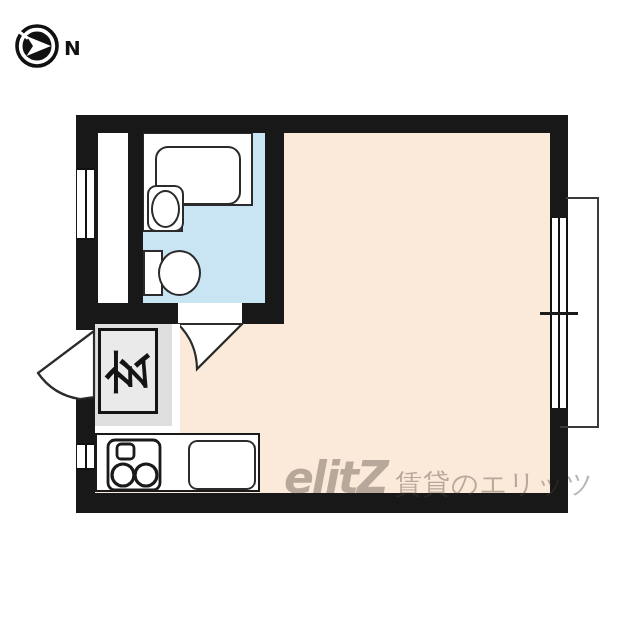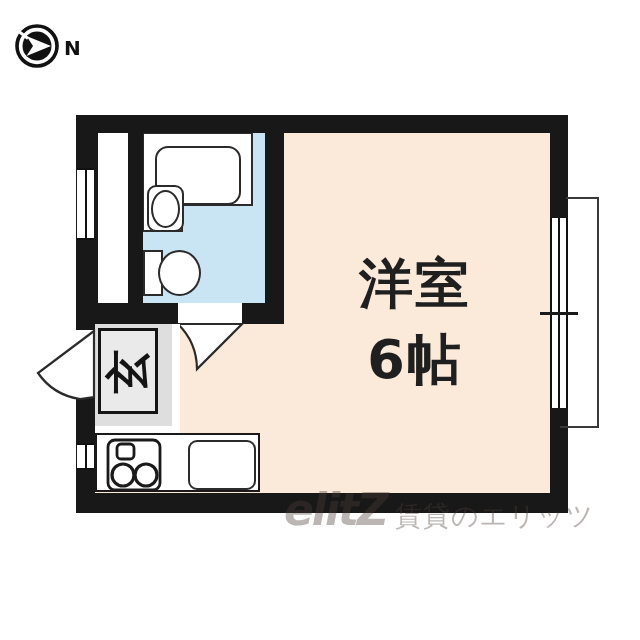--- a/index.html
+++ b/index.html
@@ -12,21 +12,21 @@
   .whitebox{background:#ffffff;}
   .fixture{background:#ffffff;border:2.5px solid #2b2b2b;}
   .win{background:#ffffff;border-top:2px solid #111;border-bottom:2px solid #111;}
   .winV{background:#ffffff;border-left:2.5px solid #111;border-right:2.5px solid #111;}
   .midlineV{position:absolute;top:0;bottom:0;left:50%;width:2px;margin-left:-1px;background:#111;}
   .room-label{color:#1f1f1f;font-weight:700;font-size:54px;line-height:76px;text-align:center;letter-spacing:2px;white-space:pre-line;}
   .genkan-box{background:#eaeaea;border:3px solid #141414;display:flex;align-items:center;justify-content:center;}
   .genkan-glyph{font-size:44px;font-weight:700;color:#141414;transform:rotate(-90deg);}
   .n-label{font-size:20px;font-weight:800;color:#111;}
   .watermark{color:rgba(75,62,55,0.38);white-space:nowrap;display:flex;align-items:baseline;gap:8px;}
-  .wm-logo{font-size:44px;font-weight:800;font-style:italic;letter-spacing:-2px;margin-top:32px;}
+  .wm-logo{font-size:44px;font-weight:800;font-style:italic;letter-spacing:-2px;}
   .wm-text{font-size:27px;font-weight:400;letter-spacing:1px;}
   svg{display:block;}
 </style>
 </head>
 <body>
 
 <div id="canvas">
 
   <svg class="abs" style="left:13px;top:23px;" width="48" height="48" viewBox="0 0 48 48">
     <circle cx="24" cy="23" r="20" fill="none" stroke="#111" stroke-width="3.6"></circle>
@@ -92,21 +92,19 @@
   </div>
 
   <div class="abs winV" style="left:550px;top:218px;width:18px;height:190px;box-sizing:border-box;">
     <div class="midlineV"></div>
   </div>
   <div class="abs" style="left:540px;top:312px;width:38px;height:2.5px;background:#1a1a1a;"></div>
   <svg class="abs" style="left:550px;top:196px;" width="52" height="234" viewBox="0 0 52 234">
     <path d="M16,2 H48 V231 H10" fill="none" stroke="#3a3a3a" stroke-width="2"></path>
   </svg>
 
-  <div class="abs room-label" style="left:330px;top:246px;width:170px;">洋室
-6帖</div>
 
   <div class="abs watermark" style="left:284px;top:452px;">
     <span class="wm-logo">elitZ</span>
     <span class="wm-text">賃貸のエリッツ</span>
   </div>
 
 </div>
 
 </body></html>

